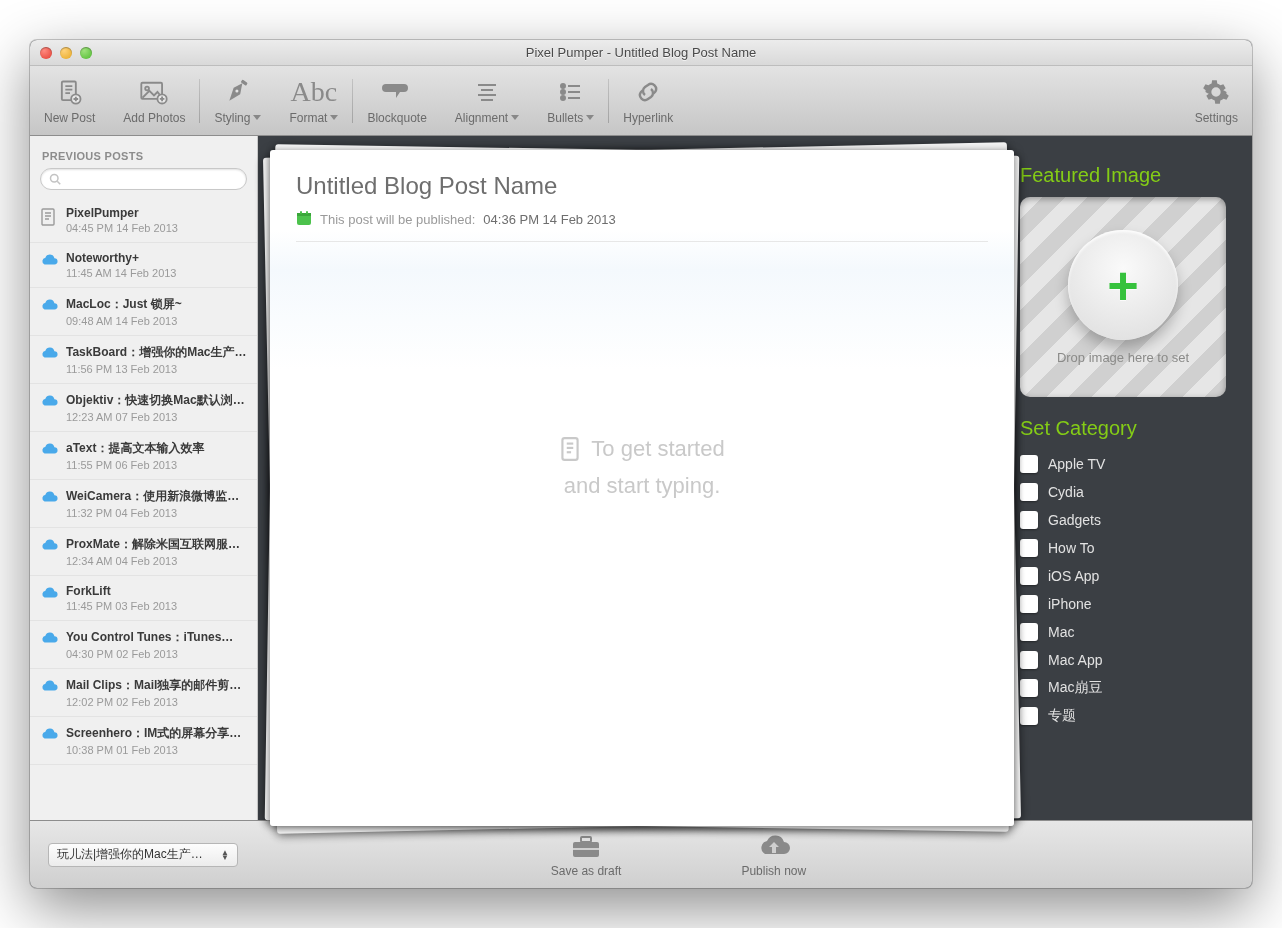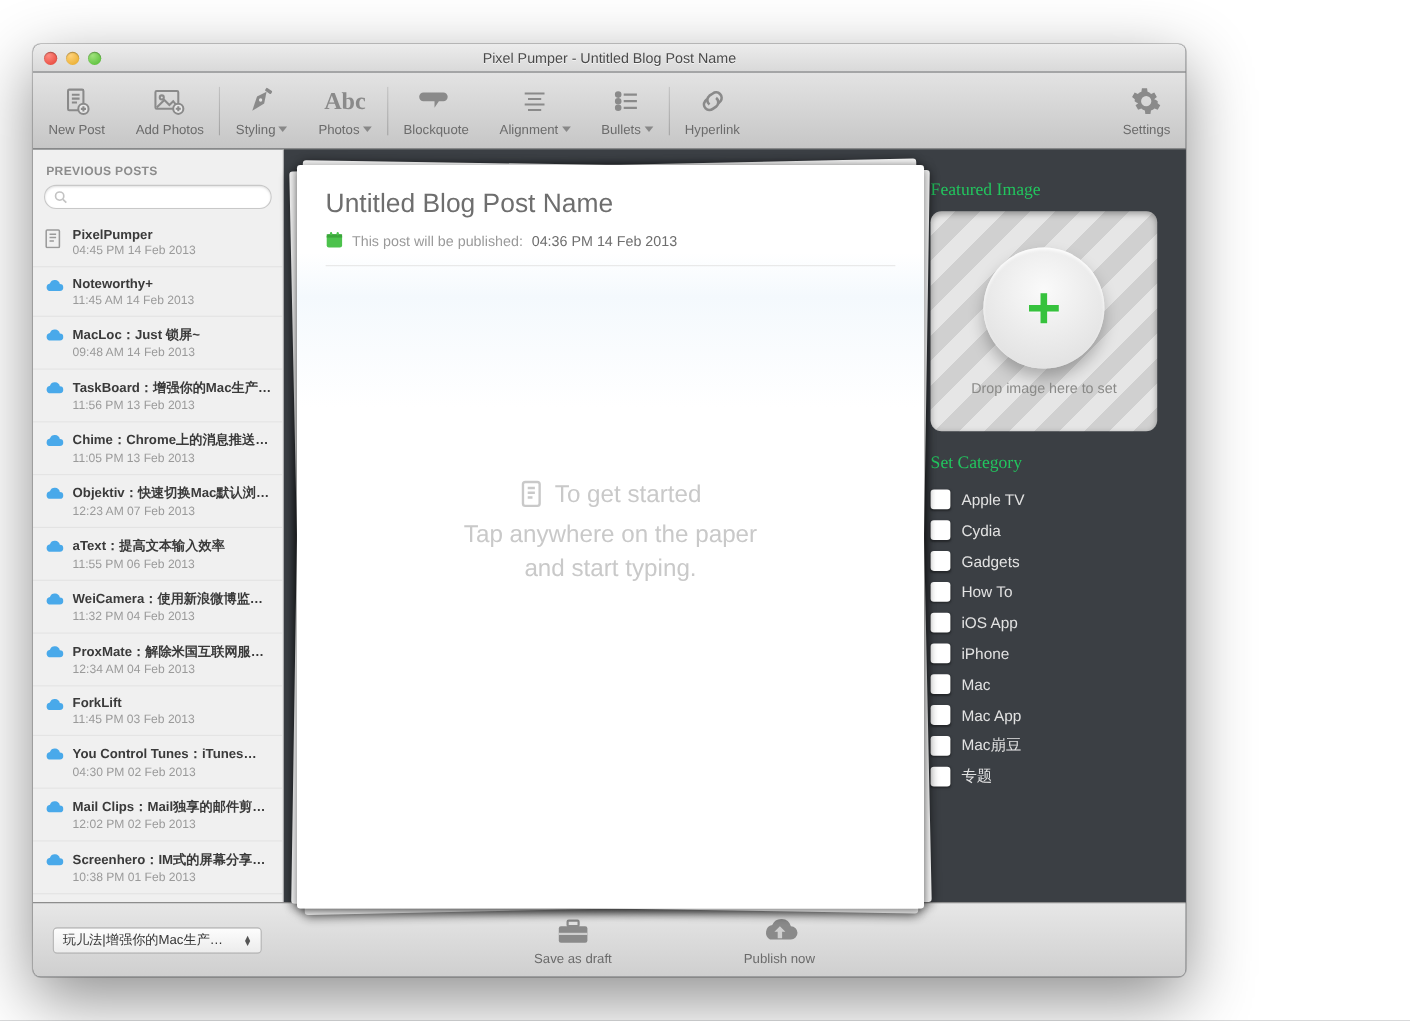--- a/index.html
+++ b/index.html
@@ -1,18 +1,18 @@
 <!DOCTYPE html>
 <html><head>
 <meta charset="utf-8">
 <style>
 * { margin:0; padding:0; box-sizing:border-box; font-family:"Helvetica Neue","Lucida Grande",Arial,sans-serif; }
 body { background:#fff; padding:40px 30px; }
 .window {
-  width:1048px; height:848px;
+  width:1222px; height:848px;
   border-radius:7px;
   box-shadow:0 20px 60px rgba(0,0,0,.45),0 0 0 1px rgba(0,0,0,.2);
   overflow:hidden; display:flex; flex-direction:column;
   background:#3b3f44;
 }
 
 .titlebar {
   height:26px;
   background:linear-gradient(#ececec,#d9d9d9);
   border-bottom:1px solid #bdbdbd;
@@ -78,21 +78,21 @@
 }
 .p-title{font-size:24px;font-weight:300;color:#6e6e6e;margin-bottom:10px;}
 .p-pub{display:flex;align-items:center;gap:8px;color:#9a9a9a;font-size:13px;border-bottom:1px solid #e7e7e7;padding-bottom:12px;}
 .cal-ico{color:#4cc24c;}
 .p-placeholder{position:absolute;left:0;right:0;top:42%;text-align:center;color:#c9c9c9;font-family:"Comic Sans MS","Segoe Script",cursive;font-size:22px;line-height:1.4;}
 .p-placeholder .row1{display:inline-flex;align-items:center;gap:10px;}
 
 .sidebar-r{
   width:226px;color:#d8d8d8;padding:14px 14px 0 6px;font-size:14px;
 }
-.sr-h{color:#22c55e;font-size:16px;margin-bottom:10px;font-family:Liberation Serif, serif;}
+.sr-h{color:#84cc16;font-size:20px;margin-bottom:10px;}
 .drop{
   height:200px;border-radius:10px;position:relative;overflow:hidden;
   background:repeating-linear-gradient(135deg,#e6e6e6 0 16px,#d0d0d0 16px 32px);
   box-shadow:inset 0 2px 6px rgba(0,0,0,.35);
   display:flex;flex-direction:column;align-items:center;justify-content:center;gap:10px;
 }
 .drop .disc{
   width:110px;height:110px;border-radius:50%;
   background:radial-gradient(circle at 50% 35%,#fafafa,#dcdcdc);
   box-shadow:0 8px 14px rgba(0,0,0,.25),inset 0 2px 3px rgba(255,255,255,.9);
@@ -172,24 +172,24 @@
               <rect x="15" y="2" width="6" height="3" rx="1" transform="rotate(35 18 3)"></rect>
             </svg>
         </div>
         <span class="lbl">
             <span>Styling</span>
             <span class="chev"></span>
           </span>
       </div>
       <div class="tb-btn">
         <div class="ico">
-          <span style="font-family:Georgia,serif;font-size:22px;color:#8a8a8a;font-weight:bold;">Abc</span>
+          <span style="font-family:Georgia,serif;font-size:28px;color:#8a8a8a;">Abc</span>
         </div>
         <span class="lbl">
-            <span>Photos</span>
+            <span>Format</span>
             <span class="chev"></span>
           </span>
       </div>
     </div>
     <div class="tb-sep"></div>
     <div class="tb-group">
       <div class="tb-btn">
         <div class="ico">
           <svg width="30" height="24" viewBox="0 0 30 24" fill="#8a8a8a">
               <path d="M4 4 h18 a4 4 0 0 1 0 8 h-4 l-4 6 v-6 h-10 a4 4 0 0 1 0-8 z" fill="#8a8a8a"></path>
@@ -287,27 +287,20 @@
               </svg></span>
             <div class="t">MacLoc：Just 锁屏~</div>
             <div class="d">09:48 AM 14 Feb 2013</div>
           </div>
           <div class="sl-item">
             <span class="ico"><svg width="18" height="14" viewBox="0 0 20 14" fill="#49a9ea">
                 <path d="M16 12a3.5 3.5 0 0 0 0-7 5.2 5.2 0 0 0-10-.6A4 4 0 0 0 5 12z"></path>
               </svg></span>
             <div class="t">TaskBoard：增强你的Mac生产…</div>
             <div class="d">11:56 PM 13 Feb 2013</div>
-          </div>
-          <div class="sl-item">
-            <span class="ico"><svg width="18" height="14" viewBox="0 0 20 14" fill="#49a9ea">
-                <path d="M16 12a3.5 3.5 0 0 0 0-7 5.2 5.2 0 0 0-10-.6A4 4 0 0 0 5 12z"></path>
-              </svg></span>
-            <div class="t">Chime：Chrome上的消息推送…</div>
-            <div class="d">11:05 PM 13 Feb 2013</div>
           </div>
           <div class="sl-item">
             <span class="ico"><svg width="18" height="14" viewBox="0 0 20 14" fill="#49a9ea">
                 <path d="M16 12a3.5 3.5 0 0 0 0-7 5.2 5.2 0 0 0-10-.6A4 4 0 0 0 5 12z"></path>
               </svg></span>
             <div class="t">Objektiv：快速切换Mac默认浏…</div>
             <div class="d">12:23 AM 07 Feb 2013</div>
           </div>
           <div class="sl-item">
             <span class="ico"><svg width="18" height="14" viewBox="0 0 20 14" fill="#49a9ea">
@@ -384,21 +377,20 @@
               <div class="p-placeholder">
                 <div class="row1">
                   <svg width="22" height="26" viewBox="0 0 20 24" fill="none" stroke="#c9c9c9" stroke-width="2">
                       <rect x="3" y="2" width="14" height="20" rx="2"></rect>
                       <line x1="7" y1="7" x2="13" y2="7"></line>
                       <line x1="7" y1="11" x2="13" y2="11"></line>
                       <line x1="7" y1="15" x2="11" y2="15"></line>
                     </svg>
                   <span>To get started</span>
                 </div>
-                <div>Tap anywhere on the paper</div>
                 <div>and start typing.</div>
               </div>
             </div>
           </div>
         </div>
       </div>
 
       <div class="sidebar-r">
         <div class="sr-h">Featured Image</div>
         <div class="drop">

